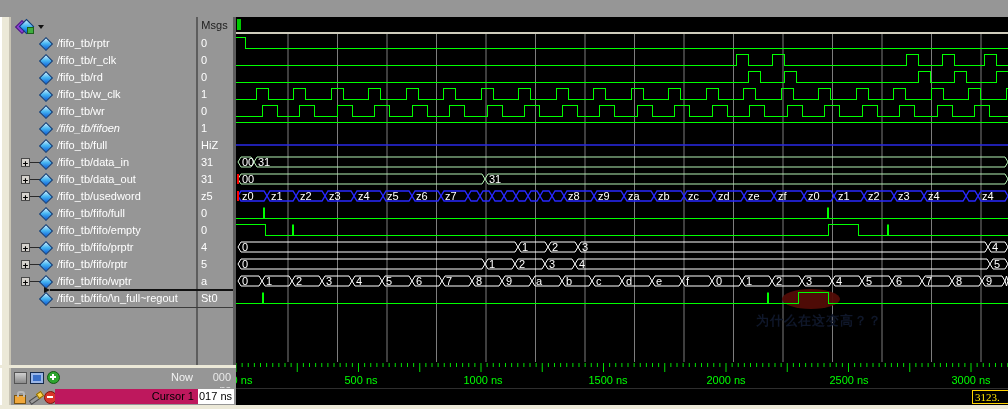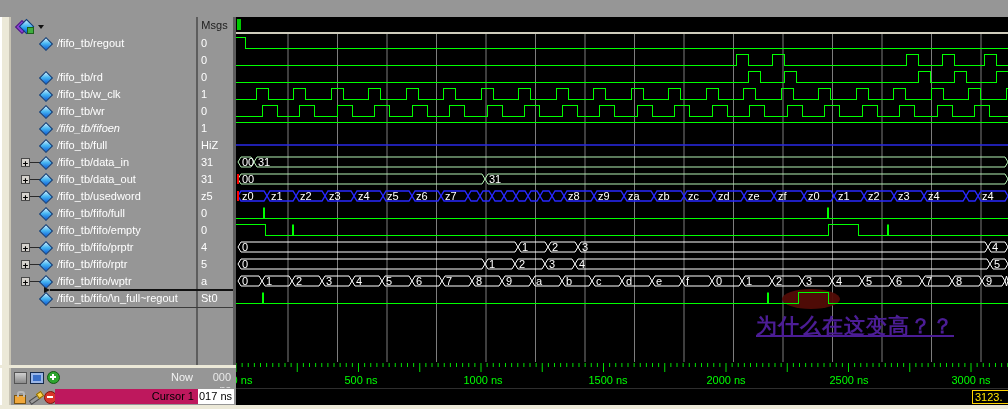--- a/index.html
+++ b/index.html
@@ -46,24 +46,24 @@
     color:#000;font:bold 9px/8px "DejaVu Sans Mono",monospace;text-align:center;box-sizing:border-box;}
   .conn{position:absolute;left:19px;top:8px;width:11px;height:1px;background:#2a2a2a;}
   #insert-line{position:absolute;left:50px;top:289px;width:183px;height:0;border-top:2px solid #101010;}
   #insert-arrow{position:absolute;left:44px;top:287px;width:0;height:0;border-top:3px solid transparent;
     border-bottom:3px solid transparent;border-left:6px solid #101010;}
   #under-line{position:absolute;left:50px;top:307px;width:183px;height:0;border-top:1px solid #3c3c3c;}
   
   #wave-header{position:absolute;left:236px;top:17px;width:772px;height:15px;background:#000;border-bottom:2px solid #cfccbc;}
   #wave-header-marker{position:absolute;left:1px;top:2px;width:4px;height:11px;background:#00c800;}
   #wave-svg{position:absolute;left:236px;top:34px;background:#000;}
-  #annotation{position:absolute;left:756px;top:312px;width:220px;color:#4c1d95;font-size:21px;font-weight:bold;letter-spacing:1px;white-space:nowrap;text-decoration:underline;}
+  #annotation{position:absolute;left:756px;top:312px;width:220px;color:#0f172a;font-size:13px;font-weight:bold;letter-spacing:1px;white-space:nowrap;}
   
   #ruler{position:absolute;left:236px;top:362px;width:772px;height:26px;background:#000;}
-  #cursor-track{position:absolute;left:236px;top:388px;width:772px;height:17px;background:#000;overflow:hidden;border-top:1px solid #2e2e2e;}
+  #cursor-track{position:absolute;left:236px;top:388px;width:772px;height:17px;background:#000;overflow:hidden;border-top:1px solid #2e2e2e;font-family:Liberation Serif, serif;}
   #cursor-badge{position:absolute;left:736px;top:1px;width:44px;height:12px;border:1px solid #ffd400;color:#ffe400;
     font-size:11px;line-height:12px;padding-left:2px;background:#000;}
   
   #bl-beige{position:absolute;left:0;top:365px;width:236px;height:3px;background:#ece9d8;}
   #now-row{position:absolute;left:11px;top:368px;width:225px;height:32px;background:#969696;}
   #cursor-row{position:absolute;left:11px;top:388px;width:225px;height:17px;background:#969696;}
   #now-label{position:absolute;left:60px;top:3px;width:122px;text-align:right;color:#f2f2f2;font-size:11px;}
   #now-value{position:absolute;left:187px;top:3px;width:33px;text-align:right;color:#e8e8e8;font-size:11px;}
   #cursor-label-box{position:absolute;left:44px;top:1px;width:139px;height:14px;background:#be185d;color:#000;
     font-size:11px;text-align:right;padding:1px 4px 0 0;}
@@ -94,21 +94,25 @@
 
   <div id="names-panel">
     <div id="hdr-icon">
       <span class="fd fd-purple"></span>
       <span class="fd fd-cyan"></span>
       <span class="fd fd-green"></span>
       <span class="fd fd-arrow"></span>
     </div>
   <div class="sig-row" style="top: 18px;">
         <span class="dia"></span>
-        <span class="sname">/fifo_tb/regout</span>
+        <span class="sname">/fifo_tb/rptr</span>
+      </div>
+      <div class="sig-row" style="top: 35px;">
+        <span class="dia"></span>
+        <span class="sname">/fifo_tb/r_clk</span>
       </div>
       <div class="sig-row" style="top: 52px;">
         <span class="dia"></span>
         <span class="sname">/fifo_tb/rd</span>
       </div>
       <div class="sig-row" style="top: 69px;">
         <span class="dia"></span>
         <span class="sname">/fifo_tb/w_clk</span>
       </div>
       <div class="sig-row" style="top: 86px;">

